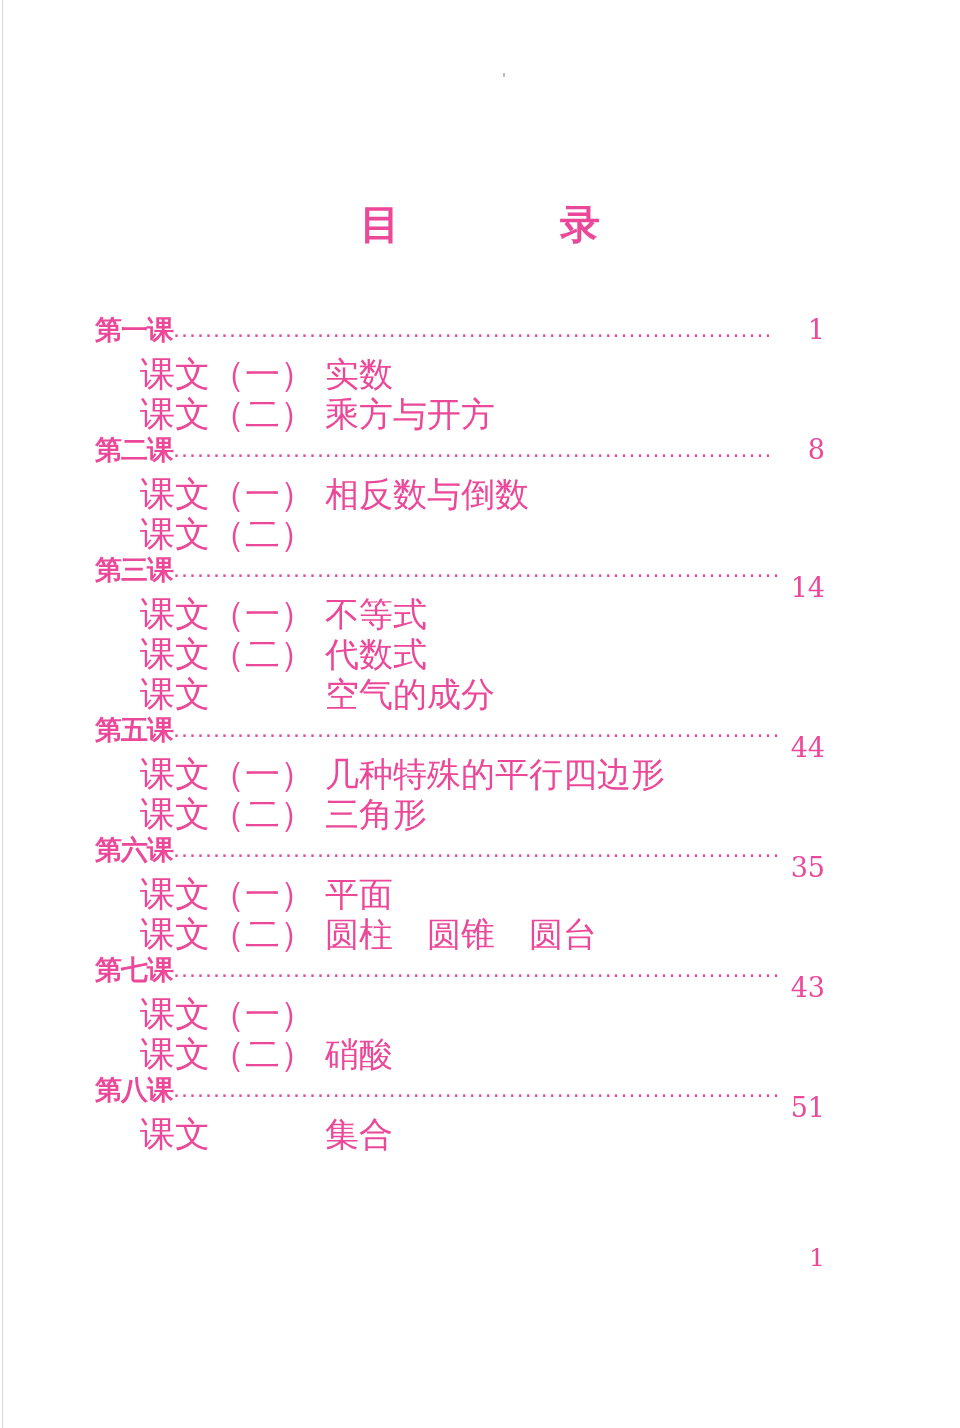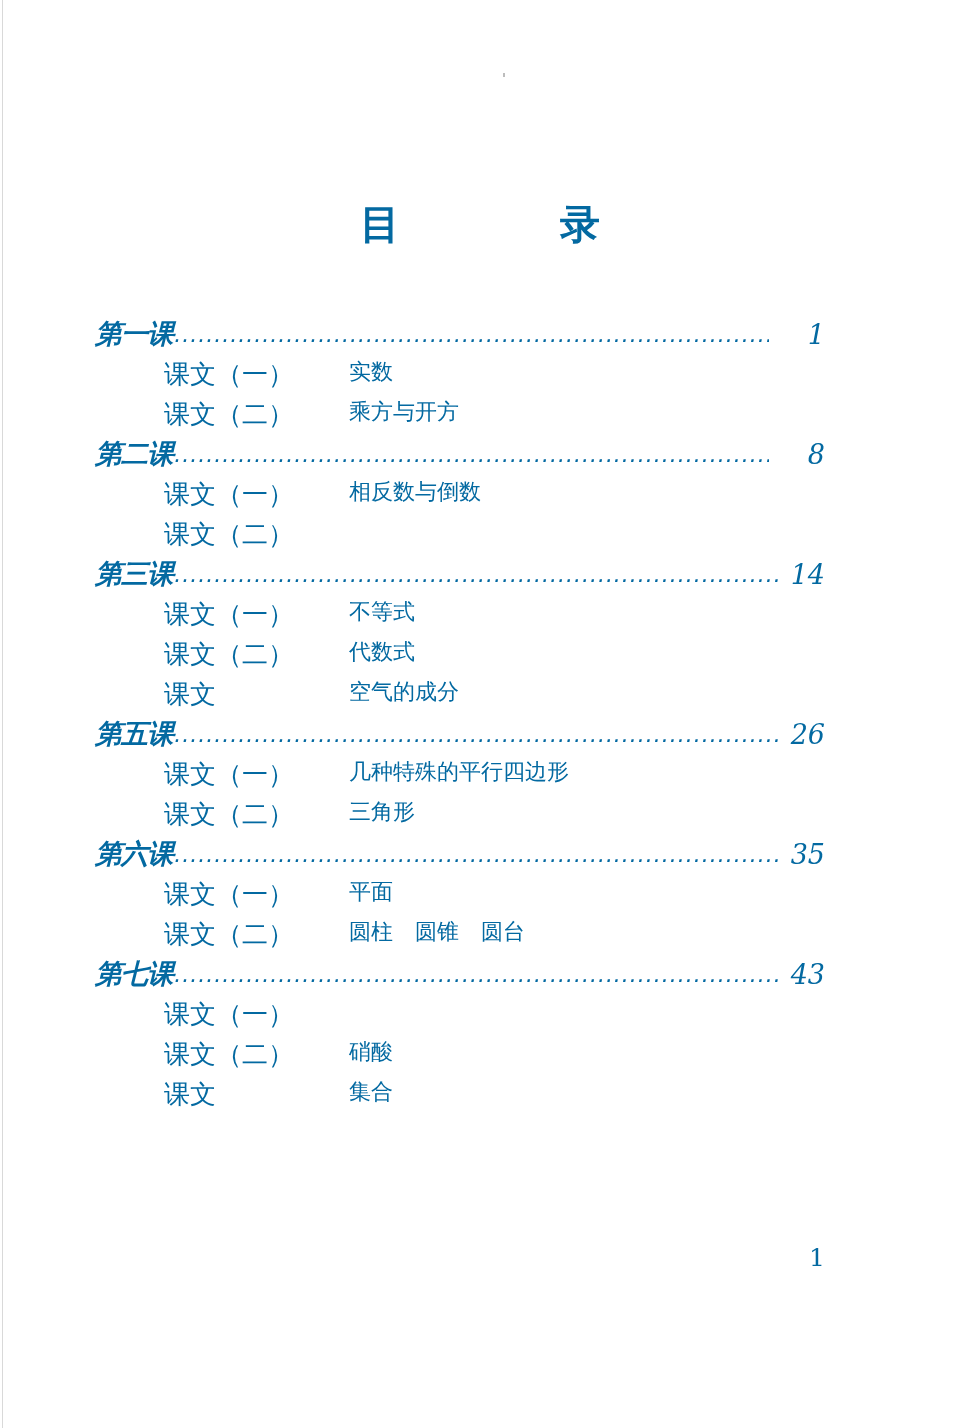--- a/index.html
+++ b/index.html
@@ -8,21 +8,21 @@
     padding: 0;
     background: #ffffff;
   }
   .page {
     position: relative;
     width: 960px;
     height: 1428px;
     background: #ffffff;
     overflow: hidden;
     font-family: "DejaVu Sans", "Liberation Sans", sans-serif;
-    color: #0369a1;
+    color: #ec4899;
   }
   
   .scan-edge {
     position: absolute;
     left: 2px;
     top: 0;
     width: 1px;
     height: 1428px;
     background: #d9d9d9;
   }
@@ -53,24 +53,23 @@
   
   .toc {
     position: absolute;
     left: 95px;
     top: 310px;
     width: 730px;
   }
 
   .lesson-row {
     display: flex;
-    align-items: flex-end;
+    align-items: center;
     height: 40px;
     width: 730px;
-    font-style: italic;
   }
   .lesson-label {
     font-size: 27px;
     font-weight: bold;
     line-height: 32px;
     white-space: nowrap;
     font-family: "DejaVu Sans", "Liberation Sans", sans-serif;
     letter-spacing: -1px;
   }
   .leader {
@@ -101,32 +100,31 @@
   .lesson-page.wide { min-width: 42px; margin-top: 36px; }
   .lesson-page.narrow { min-width: 42px; padding-left: 14px; }
 
   .text-row {
     display: flex;
     height: 40px;
     align-items: flex-end;
     padding-left: 45px;
   }
   .text-label {
-    font-size: 26px;
+    font-size: 35px;
     line-height: 32px;
     width: 185px;
     white-space: nowrap;
     font-family: "DejaVu Serif", "Liberation Serif", serif;
-    margin-left: 24px;
   }
   .text-title {
-    font-size: 22px;
+    font-size: 34px;
     line-height: 32px;
     white-space: pre;
-    font-family: Liberation Mono, monospace;
+    font-family: Liberation Sans, sans-serif;
   }
 
   
   .folio {
     position: absolute;
     left: 0;
     top: 1243px;
     width: 825px;
     text-align: right;
     font-size: 25px;
@@ -183,21 +181,21 @@
         <span class="text-label">课文（二）</span>
         <span class="text-title">代数式</span>
       </div>
       <div class="text-row">
         <span class="text-label">课文</span>
         <span class="text-title">空气的成分</span>
       </div>
       <div class="lesson-row">
         <span class="lesson-label">第五课</span>
         <span class="leader"></span>
-        <span class="lesson-page wide">26</span>
+        <span class="lesson-page wide">44</span>
       </div>
       <div class="text-row">
         <span class="text-label">课文（一）</span>
         <span class="text-title">几种特殊的平行四边形</span>
       </div>
       <div class="text-row">
         <span class="text-label">课文（二）</span>
         <span class="text-title">三角形</span>
       </div>
       <div class="lesson-row">
@@ -217,20 +215,25 @@
         <span class="lesson-label">第七课</span>
         <span class="leader"></span>
         <span class="lesson-page wide">43</span>
       </div>
       <div class="text-row">
         <span class="text-label">课文（一）</span>
       </div>
       <div class="text-row">
         <span class="text-label">课文（二）</span>
         <span class="text-title">硝酸</span>
+      </div>
+      <div class="lesson-row">
+        <span class="lesson-label">第八课</span>
+        <span class="leader"></span>
+        <span class="lesson-page wide">51</span>
       </div>
       <div class="text-row">
         <span class="text-label">课文</span>
         <span class="text-title">集合</span>
       </div>
     </div>
 
   <div class="folio">1</div>
 
 </div>

